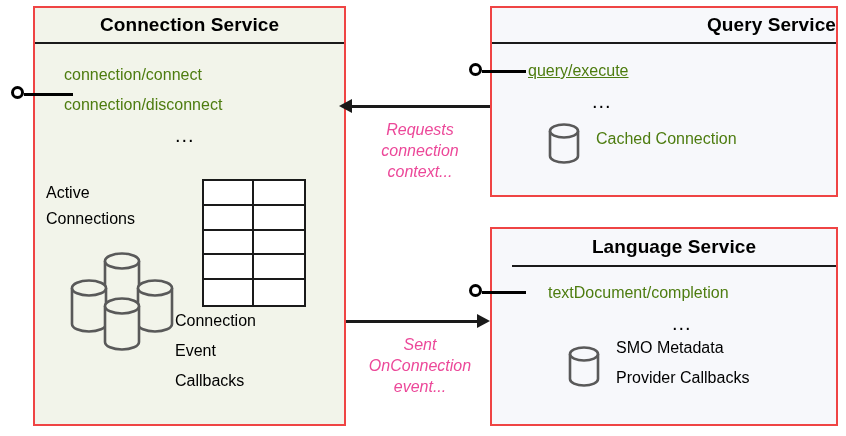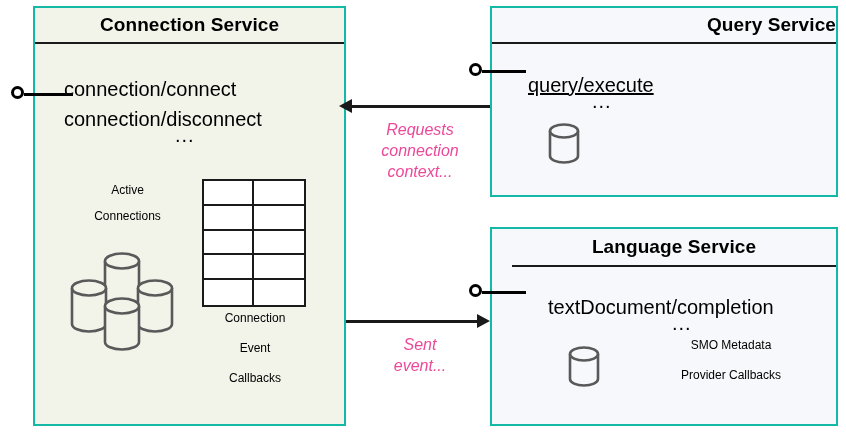--- a/index.html
+++ b/index.html
@@ -15,21 +15,21 @@
     width: 846px;
     height: 436px;
     background: #ffffff;
     overflow: hidden;
   }
 
   
   .component {
     position: absolute;
     box-sizing: border-box;
-    border: 2px solid #14b8a6;
+    border: 2px solid #ef4444;
   }
   .comp-connection {
     left: 33px;
     top: 6px;
     width: 313px;
     height: 420px;
     background: #f2f4ea;
   }
   .comp-query {
     left: 490px;
@@ -64,36 +64,34 @@
   .comp-body {
     position: relative;
     width: 100%;
     height: calc(100% - 36px);
   }
   .comp-language .comp-body { height: calc(100% - 38px); }
 
   
   .api-line {
     position: absolute;
-    font-size: 20px;
-    color: #000000;
+    font-size: 16px;
+    color: #4d7c0f;
     white-space: nowrap;
-    margin-top: 12px;
   }
   .ellipsis {
     position: absolute;
     font-size: 20px;
     color: #000000;
     letter-spacing: 1px;
   }
   .label-text {
     position: absolute;
-    font-size: 12px;
+    font-size: 16px;
     color: #000000;
-    text-align: center;
     line-height: 1.28;
   }
 
   
   .lollipop {
     position: absolute;
   }
   .lollipop .stick {
     position: absolute;
     height: 0;
@@ -236,20 +234,21 @@
 
       <div style="position:absolute; left:54px; top:76px;">
         <svg width="36" height="48" viewBox="0 0 36 48" fill="none">
           <g stroke="#595959" stroke-width="2.6" fill="#f7f8fb">
             <path d="M4 11 v25 a14 6.5 0 0 0 28 0 v-25"></path>
             <ellipse cx="18" cy="11" rx="14" ry="6.5"></ellipse>
           </g>
         </svg>
       </div>
 
+      <div class="api-line" style="left:104px; top:86px;">Cached Connection</div>
     </div>
   </div>
 
   <div class="lollipop" style="left:469px; top:63px; width:55px; height:14px;">
     <div class="ball"></div>
     <div class="stick" style="left:13px; width:44px;"></div>
   </div>
 
   <div class="component comp-language">
     <div class="comp-header">Language Service</div>
@@ -285,16 +284,17 @@
     <div>connection</div>
     <div>context...</div>
   </div>
 
   <div class="connector">
     <div class="conn-line" style="left:346px; top:320px; width:132px;"></div>
     <div class="arrowhead arrow-right" style="left:477px; top:314px;"></div>
   </div>
   <div class="conn-label" style="left:345px; top:334px;">
     <div>Sent</div>
+    <div>OnConnection</div>
     <div>event...</div>
   </div>
 
 </div>
 
 </body></html>

